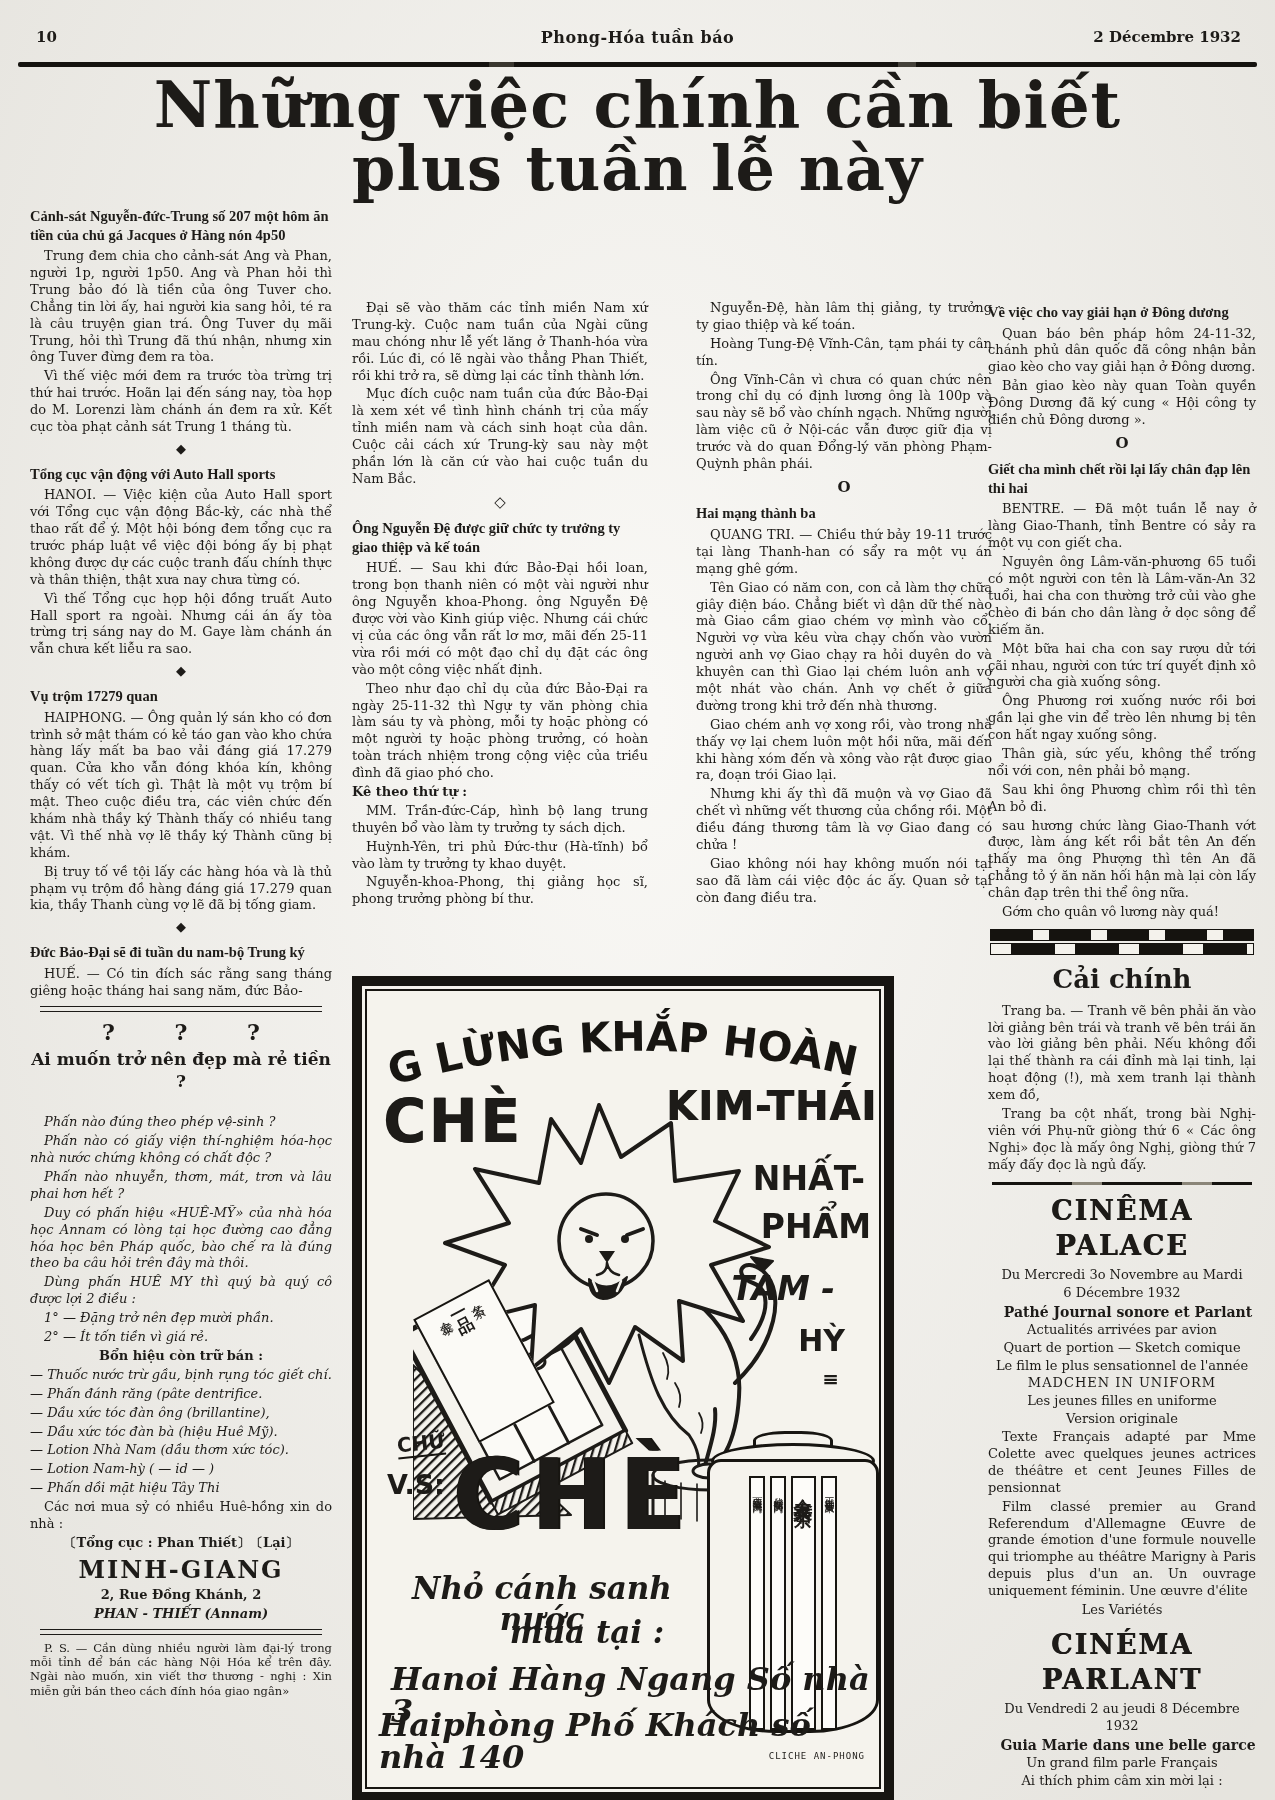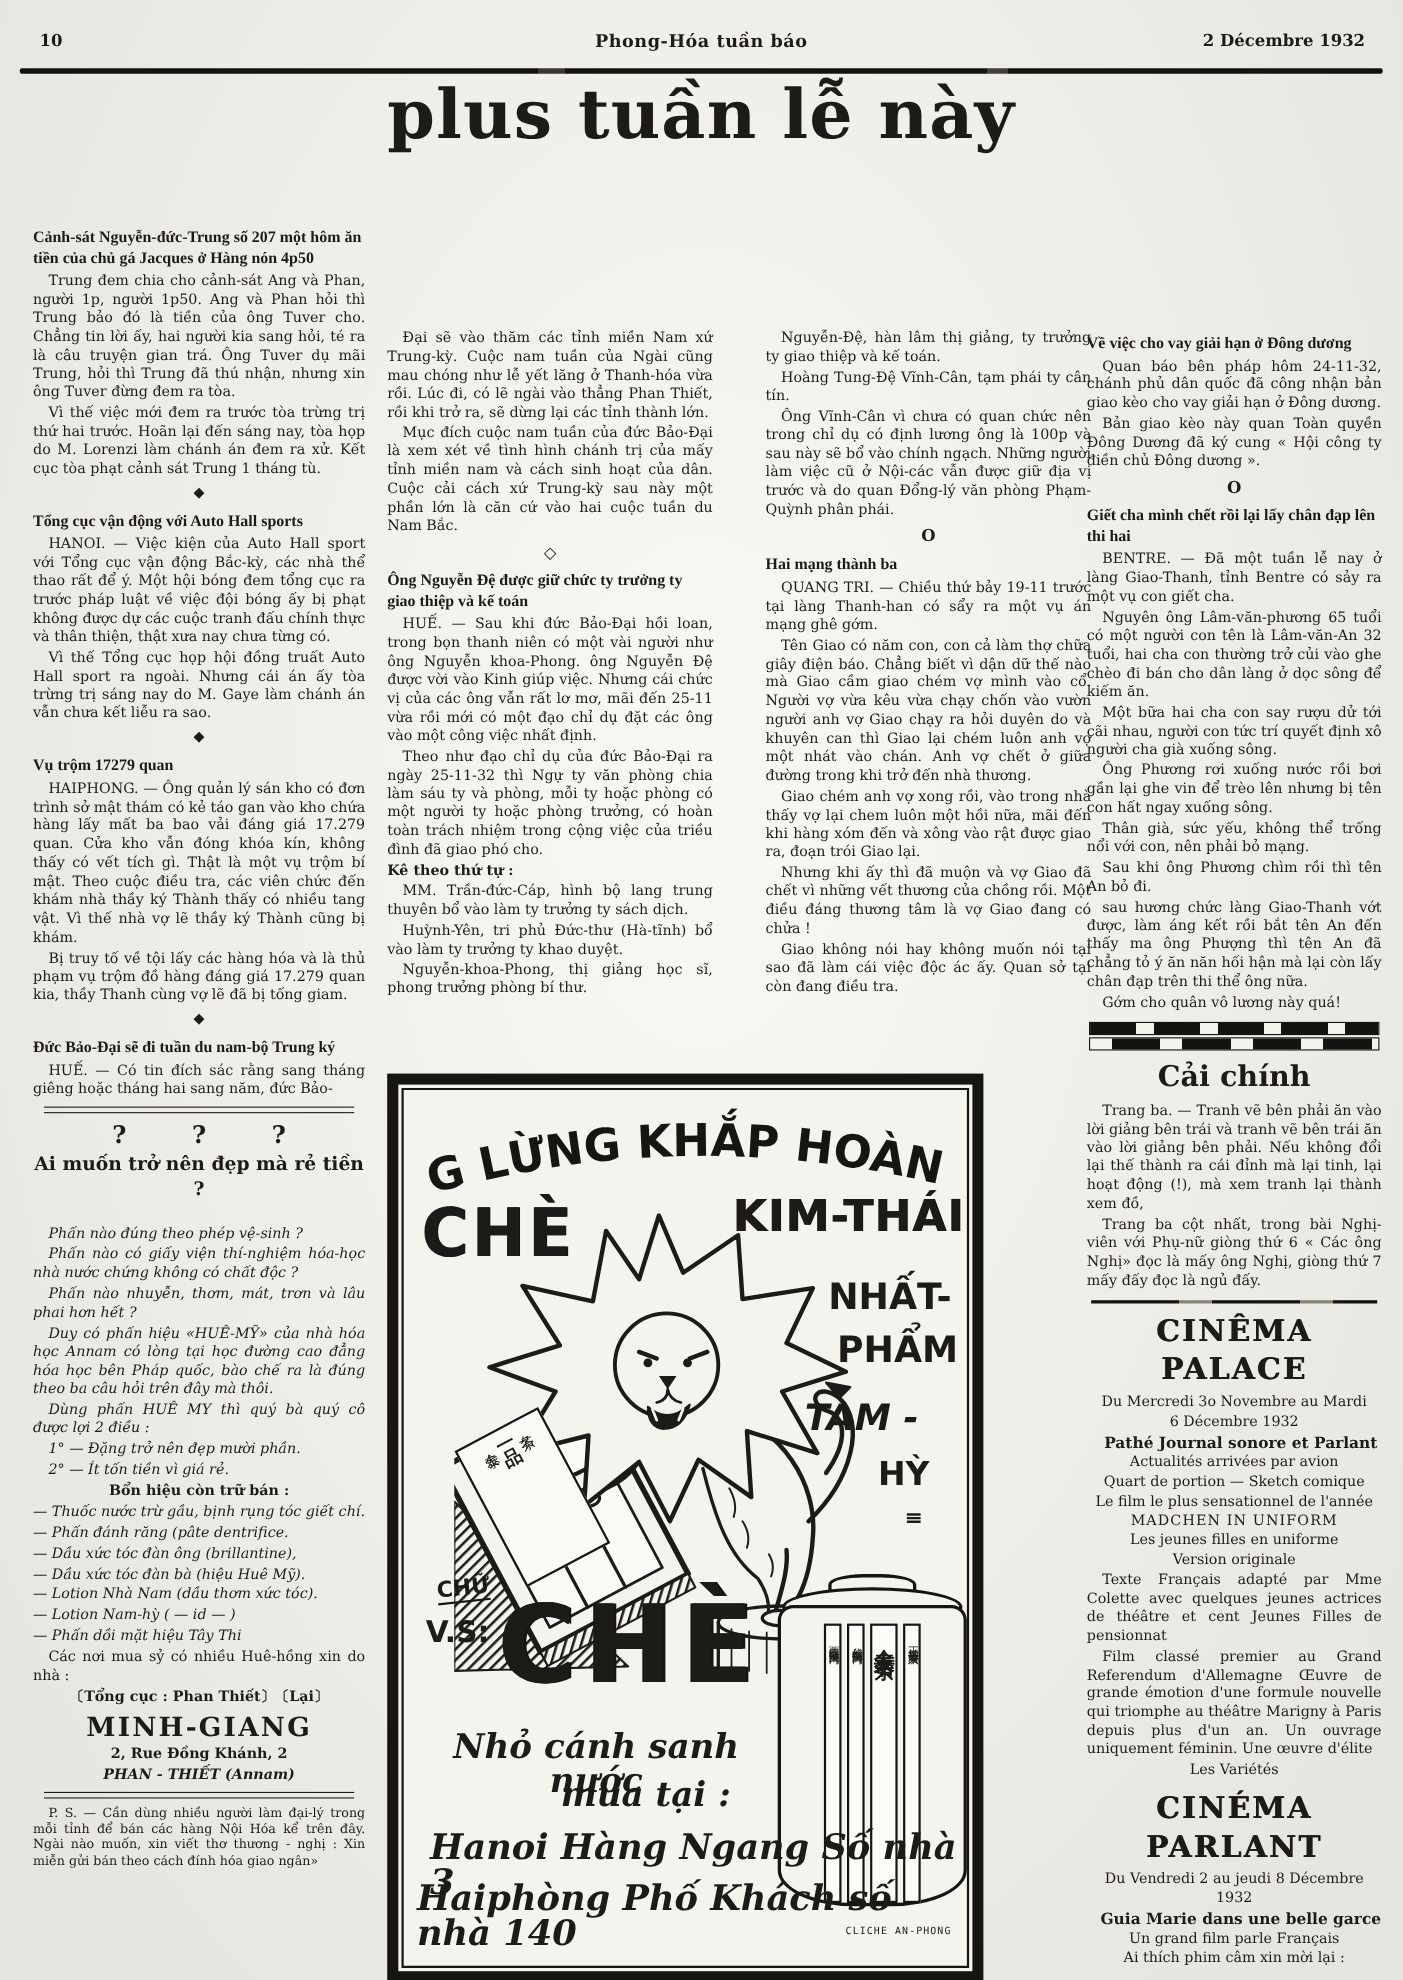--- a/index.html
+++ b/index.html
@@ -89,20 +89,21 @@
 <div class="page">
 
   <div class="hdr">
     <span class="pn">10</span>
     <span class="mast">Phong-Hóa tuần báo</span>
     <span class="dt">2 Décembre 1932</span>
   </div>
   <div class="toprule"></div>
 
   <div class="headline">
+    <div class="l1">Những việc chính cần biết</div>
     <div class="l2">plus tuần lễ này</div>
   </div>
 
   <div class="col col1">
     <div class="story-h">Cảnh-sát Nguyễn-đức-Trung số 207 một hôm ăn tiền của chủ gá Jacques ở Hàng nón 4p50</div>
     <p class="p">Trung đem chia cho cảnh-sát Ang và Phan, người 1p, người 1p50. Ang và Phan hỏi thì Trung bảo đó là tiền của ông Tuver cho. Chẳng tin lời ấy, hai người kia sang hỏi, té ra là câu truyện gian trá. Ông Tuver dụ mãi Trung, hỏi thì Trung đã thú nhận, nhưng xin ông Tuver đừng đem ra tòa.</p>
     <p class="p">Vì thế việc mới đem ra trước tòa trừng trị thứ hai trước. Hoãn lại đến sáng nay, tòa họp do M. Lorenzi làm chánh án đem ra xử. Kết cục tòa phạt cảnh sát Trung 1 tháng tù.</p>
     <div class="sep">◆</div>
     <div class="story-h">Tổng cục vận động với Auto Hall sports</div>
     <p class="p">HANOI. — Việc kiện của Auto Hall sport với Tổng cục vận động Bắc-kỳ, các nhà thể thao rất để ý. Một hội bóng đem tổng cục ra trước pháp luật về việc đội bóng ấy bị phạt không được dự các cuộc tranh đấu chính thực và thân thiện, thật xưa nay chưa từng có.</p>

